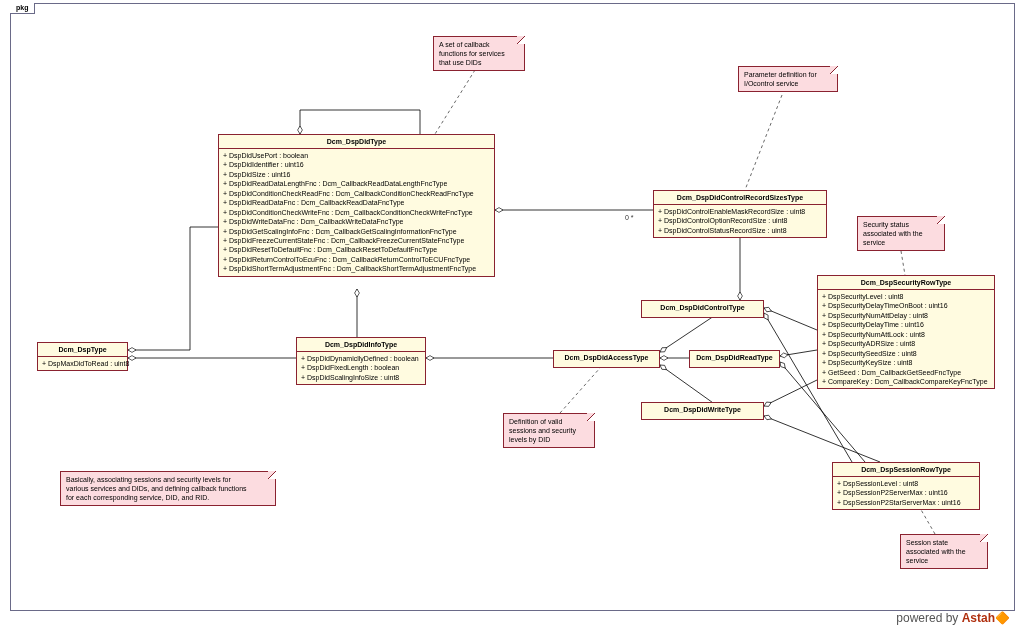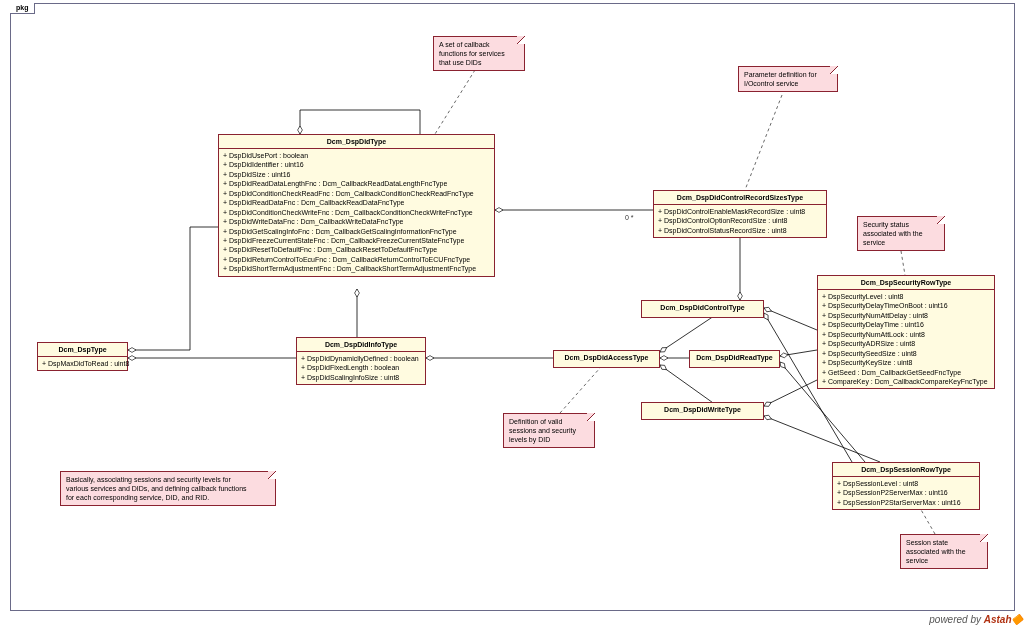--- a/index.html
+++ b/index.html
@@ -87,25 +87,24 @@
     height: 627px;
     pointer-events: none;
   }
   .mult {
     position: absolute;
     font-size: 7px;
     color: #333;
   }
   .footer {
     position: absolute;
-    right: 0;
+    right: 14px;
     bottom: 2px;
-    font-size: 10px;
+    font-size: 12px;
     color: #555;
-    font-style: italic;
   }
   .footer .astah {
     color: #b03010;
     font-weight: bold;
   }
 </style>
 </head>
 <body>
 
 <div class="canvas">

